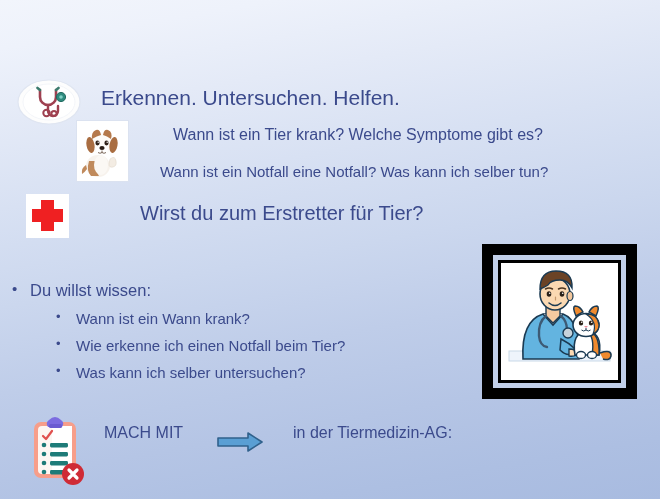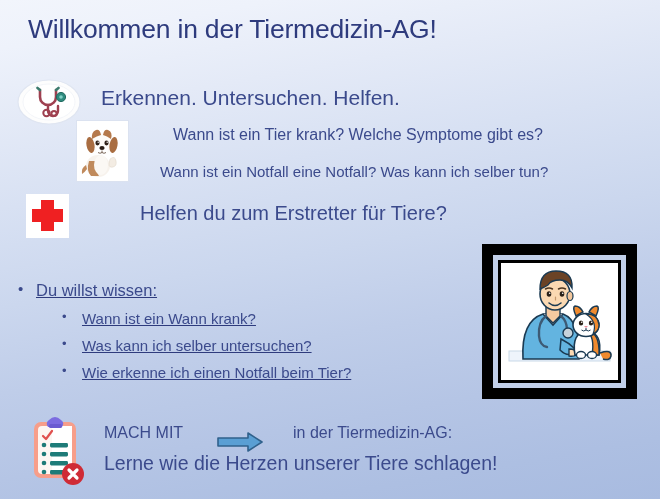--- a/index.html
+++ b/index.html
@@ -160,24 +160,23 @@
     right: 3px;
     bottom: 3px;
     background: #ffffff;
     overflow: hidden;
   }
   .vet-photo svg { display: block; }
 
   
   .bullets {
     position: absolute;
-    left: 16px;
+    left: 10px;
     top: 282px;
     width: 440px;
-    text-decoration: underline;
   }
   .b-l1 {
     position: relative;
     padding-left: 20px;
     font-size: 16.5px;
     color: #3b4a8c;
     line-height: 1.0;
     margin-bottom: 12px;
     white-space: nowrap;
   }
@@ -238,21 +237,20 @@
     top: 431px;
     width: 70px;
     height: 22px;
   }
 </style>
 </head>
 <body>
 
 <div id="slide">
 
-  <div class="title">Willkommen in der Tiermedizin-AG!</div>
 
   <div class="steth-badge">
     <svg width="66" height="48" viewBox="0 0 66 48" xmlns="http://www.w3.org/2000/svg">
       <ellipse cx="33" cy="24" rx="31" ry="22" fill="#fdfdfd" stroke="#dfe5f1" stroke-width="1.2"></ellipse>
       <ellipse cx="33" cy="24" rx="26" ry="18" fill="#ffffff" stroke="#f0f2f7" stroke-width="0.8"></ellipse>
 
       <path d="M24 12 v7 a8 8 0 0 0 16 0 v-7" fill="none" stroke="#9e4050" stroke-width="2.6" stroke-linecap="round"></path>
       <path d="M24 12 l-2.5 -2" fill="none" stroke="#3c7b6e" stroke-width="2.6" stroke-linecap="round"></path>
       <path d="M40 12 l2.5 -2" fill="none" stroke="#3c7b6e" stroke-width="2.6" stroke-linecap="round"></path>
       <path d="M32 27 v6 a5 5 0 0 0 10 0 v-5" fill="none" stroke="#9e4050" stroke-width="2.4" stroke-linecap="round"></path>
@@ -297,21 +295,21 @@
   </div>
 
   <div class="q1">Wann ist ein Tier krank? Welche Symptome gibt es?</div>
   <div class="q2">Wann ist ein Notfall eine Notfall? Was kann ich selber tun?</div>
 
   <div class="cross-box">
     <div class="cross-v"></div>
     <div class="cross-h"></div>
   </div>
 
-  <div class="line-erst">Helfen du zum Erstretter für Tiere?</div>
+  <div class="line-erst">Wirst du zum Erstretter für Tier?</div>
 
   <div class="vet-outer">
     <div class="vet-mid">
       <div class="vet-inner-border">
         <div class="vet-photo">
           <svg width="117" height="117" viewBox="0 0 117 117" xmlns="http://www.w3.org/2000/svg">
             <rect width="117" height="117" fill="#ffffff"></rect>
 
             <rect x="8" y="88" width="101" height="10" fill="#eef4fb" stroke="#c9d9e8" stroke-width="1"></rect>
 
@@ -366,22 +364,22 @@
             <ellipse cx="91" cy="92" rx="4.5" ry="3.5" fill="#ffffff" stroke="#1b3a52" stroke-width="1.3"></ellipse>
           </svg>
         </div>
       </div>
     </div>
   </div>
 
   <div class="bullets">
     <div class="b-l1">Du willst wissen:</div>
     <div class="b-l2">Wann ist ein Wann krank?</div>
+    <div class="b-l2">Wie erkenne ich einen Notfall beim Tier?</div>
     <div class="b-l2">Was kann ich selber untersuchen?</div>
-    <div class="b-l2">Wie erkenne ich einen Notfall beim Tier?</div>
   </div>
 
   <div class="clipboard">
     <svg width="62" height="76" viewBox="0 0 62 76" xmlns="http://www.w3.org/2000/svg">
 
       <rect x="6" y="10" width="42" height="56" rx="7" fill="#f79e8a"></rect>
       <rect x="10" y="14" width="34" height="48" rx="4" fill="#fdf6f2"></rect>
       <rect x="24" y="14" width="20" height="48" fill="#ffffff"></rect>
 
       <path d="M21 8 q6 -6 12 0 q4 3 1 7 h-14 q-3 -4 1 -7z" fill="#7b6ce0"></path>
@@ -403,15 +401,14 @@
     </svg>
   </div>
 
   <div class="bottom-line1">MACH MIT</div>
   <div class="arrow-inline">
     <svg width="70" height="22" viewBox="0 0 70 22" xmlns="http://www.w3.org/2000/svg">
       <path d="M2 7 h30 v-5 l14 9 l-14 9 v-5 h-30z" fill="#5a9fd4" stroke="#30618c" stroke-width="1.6" stroke-linejoin="round"></path>
     </svg>
   </div>
   <div class="bottom-line1" style="left:293px;">in der Tiermedizin-AG:</div>
-  <div class="bottom-line2">Lerne wie die Herzen unserer Tiere schlagen!</div>
 
 </div>
 
 </body></html>

